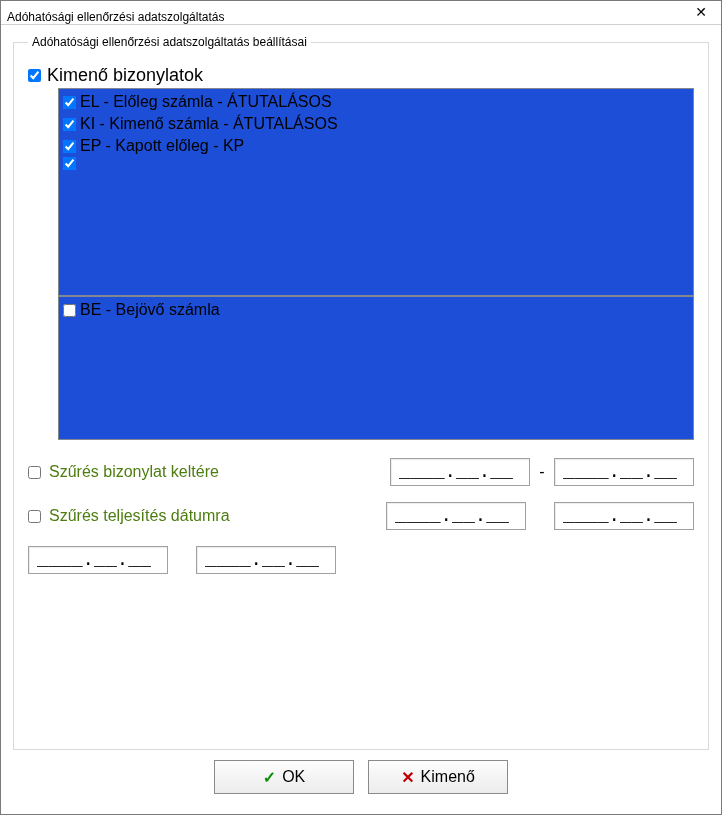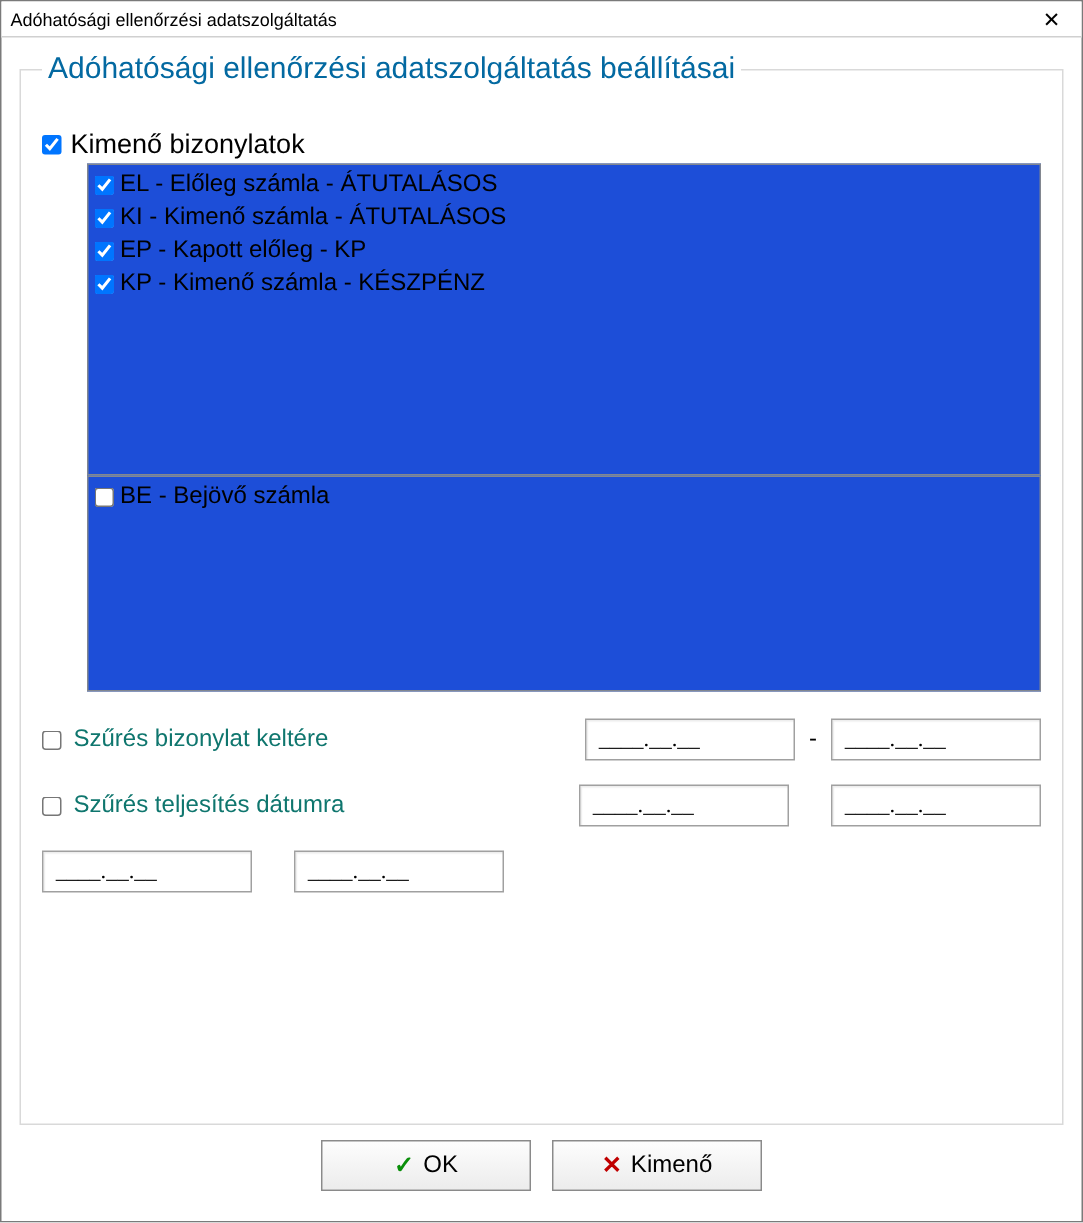--- a/index.html
+++ b/index.html
@@ -20,21 +20,21 @@
       height: 100%;
       background: #ffffff;
       border: 1px solid #7a7a7a;
       display: flex;
       flex-direction: column;
     }
     .titlebar {
       height: 24px;
       background: #ffffff;
       display: flex;
-      align-items: center;
+      align-items: flex-end;
       justify-content: space-between;
       border-bottom: 1px solid #d0d0d0;
       padding-left: 6px;
       font-size: 12px;
     }
     .titlebar-title {
       color: #000;
     }
     .close-btn {
       width: 40px;
@@ -53,33 +53,33 @@
     }
     fieldset.groupbox {
       border: 1px solid #d9d9d9;
       padding: 12px 14px 14px 14px;
       position: relative;
       flex: 1;
       display: flex;
       flex-direction: column;
     }
     fieldset.groupbox > legend {
-      font-size: 20px;
+      font-size: 12px;
       padding: 0 4px;
-      color: #0369a1;
+      color: #000000;
     }
     .section-check-row {
       display: flex;
       align-items: center;
       gap: 6px;
       margin-bottom: 2px;
       margin-top: 8px;
     }
     .section-check-row:first-of-type {
-      margin-top: 16px;
+      margin-top: 4px;
     }
     .section-label {
       font-size: 18px;
       color: #000;
     }
     .listbox {
       border: 1px solid #828790;
       background: #1d4ed8;
       margin-left: 30px;
       padding: 2px 4px;
@@ -117,34 +117,34 @@
       align-items: center;
     }
     .filter-row .filter-left {
       display: flex;
       align-items: center;
       gap: 8px;
       flex: 1;
     }
     .filter-label {
       font-size: 16px;
-      color: #0f766e;
+      color: #4d7c0f;
     }
     .date-group {
       display: flex;
       align-items: center;
       gap: 10px;
     }
     .date-input {
       width: 140px;
       height: 28px;
       border: 1px solid #a0a0a0;
       background: #fff;
-      font-size: 15px;
-      font-family: Liberation Serif, serif;
+      font-size: 19px;
+      font-family: Liberation Mono, monospace;
       padding: 0 8px;
       color: #000;
       box-shadow: inset 1px 1px 1px rgba(0,0,0,0.08);
     }
     .sep {
       font-size: 16px;
       color: #000;
       width: 8px;
       text-align: center;
     }
@@ -208,21 +208,20 @@
         <div class="list-item">
           <input type="checkbox" checked="" style="">
           <span>KI - Kimenő számla - ÁTUTALÁSOS</span>
         </div>
         <div class="list-item">
           <input type="checkbox" checked="" style="">
           <span>EP - Kapott előleg - KP</span>
         </div>
         <div class="list-item">
           <input type="checkbox" checked="" style="">
-          <span>KP - Kimenő számla - KÉSZPÉNZ</span>
         </div>
       </div>
 
       <div class="listbox" id="incoming-list">
         <div class="list-item">
           <input type="checkbox" style="">
           <span>BE - Bejövő számla</span>
         </div>
       </div>
 

